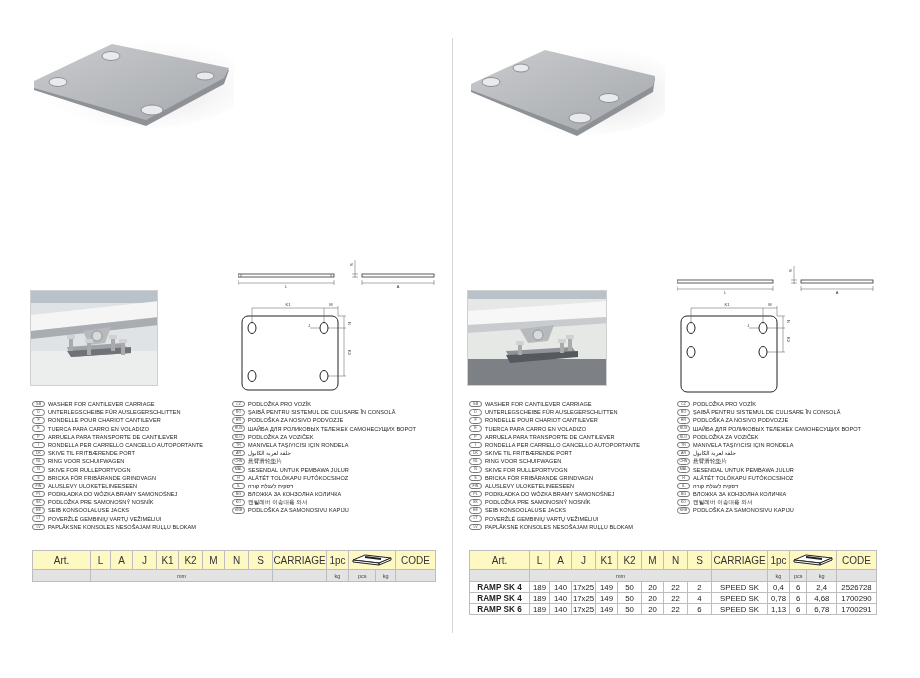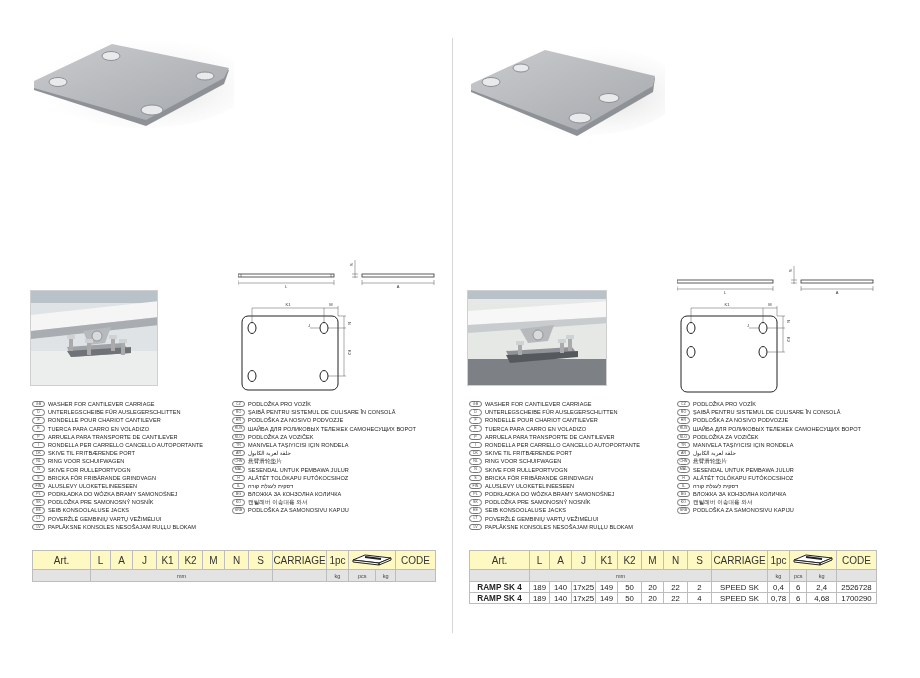--- a/index.html
+++ b/index.html
@@ -564,15 +564,31 @@
       <td>50</td>
       <td>20</td>
       <td>22</td>
       <td>4</td>
       <td>SPEED SK</td>
       <td>0,78</td>
       <td>6</td>
       <td>4,68</td>
       <td>1700290</td>
     </tr>
+    <tr class="row">
+      <td class="art">RAMP SK 6</td>
+      <td>189</td>
+      <td>140</td>
+      <td>17x25</td>
+      <td>149</td>
+      <td>50</td>
+      <td>20</td>
+      <td>22</td>
+      <td>6</td>
+      <td>SPEED SK</td>
+      <td>1,13</td>
+      <td>6</td>
+      <td>6,78</td>
+      <td>1700291</td>
+    </tr>
   </tbody>
     </table>
 </div>
 
 </body></html>

